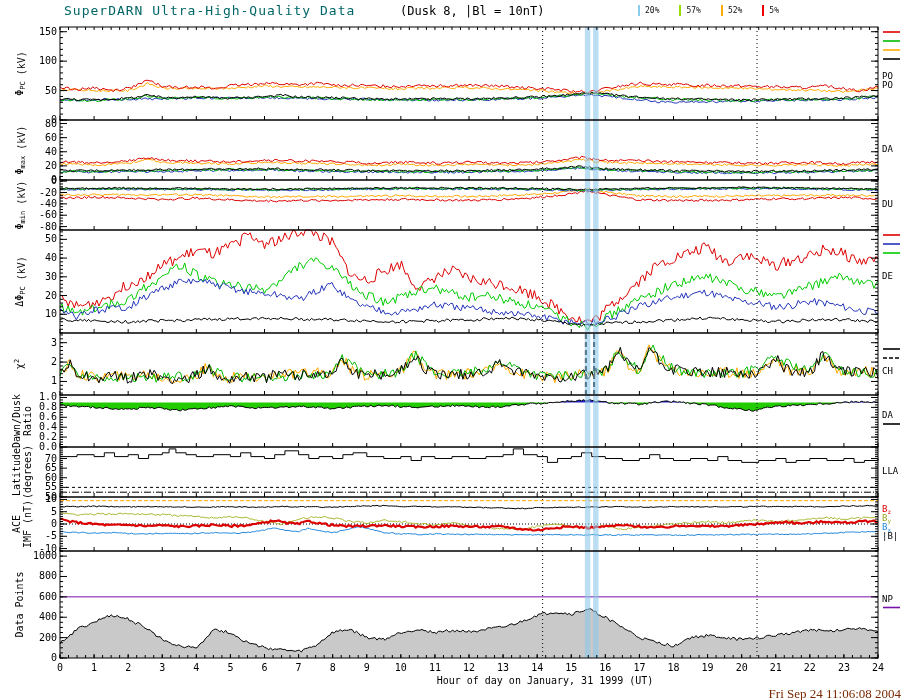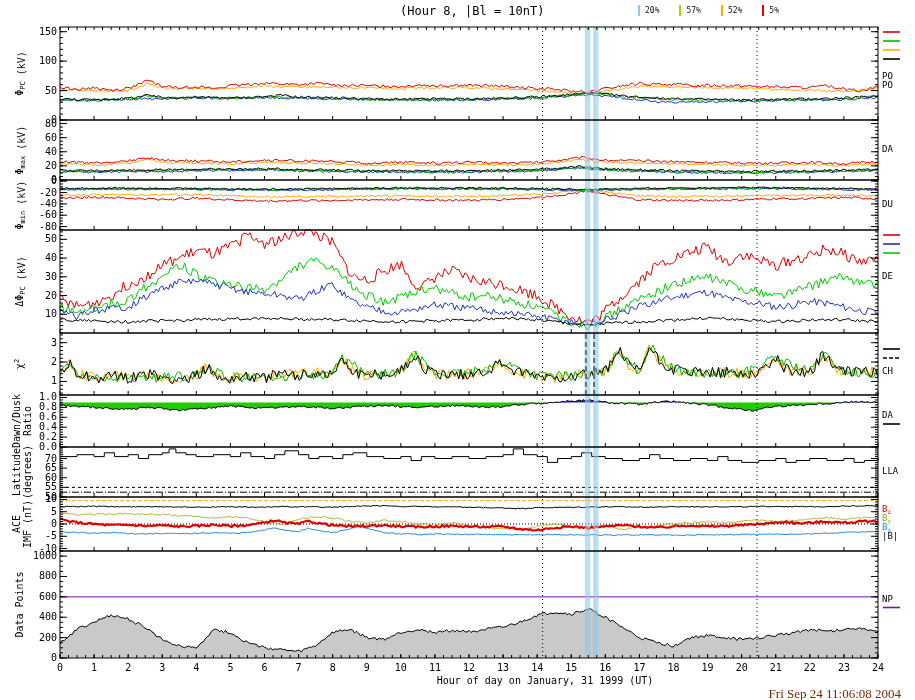--- a/index.html
+++ b/index.html
@@ -13,21 +13,22 @@
   .pct-bar{display:inline-block;width:2px;height:11px;}
   .pct-label{font-size:8px;color:#111;}
   .credit{position:absolute;right:14px;top:686px;font-size:13px;color:#7a2a00;font-family:Liberation Serif, serif;}
   svg{position:absolute;left:0;top:0;font-family:"DejaVu Sans Mono", monospace;}
 </style>
 </head>
 <body>
 
 <div class="figure">
   <div class="title-row">
-    <span class="fig-subtitle">(Hour 8, |Bl = 10nT)</span>
+    <span class="fig-title">SuperDARN Ultra-High-Quality Data</span>
+    <span class="fig-subtitle">(Dusk 8, |Bl = 10nT)</span>
     <div class="pct-legend">
         <span class="pct-item">
           <span class="pct-bar" style="background: rgb(136, 204, 238);"></span>
           <span class="pct-label">20%</span>
         </span>
         <span class="pct-item">
           <span class="pct-bar" style="background: rgb(153, 221, 0);"></span>
           <span class="pct-label">57%</span>
         </span>
         <span class="pct-item">

